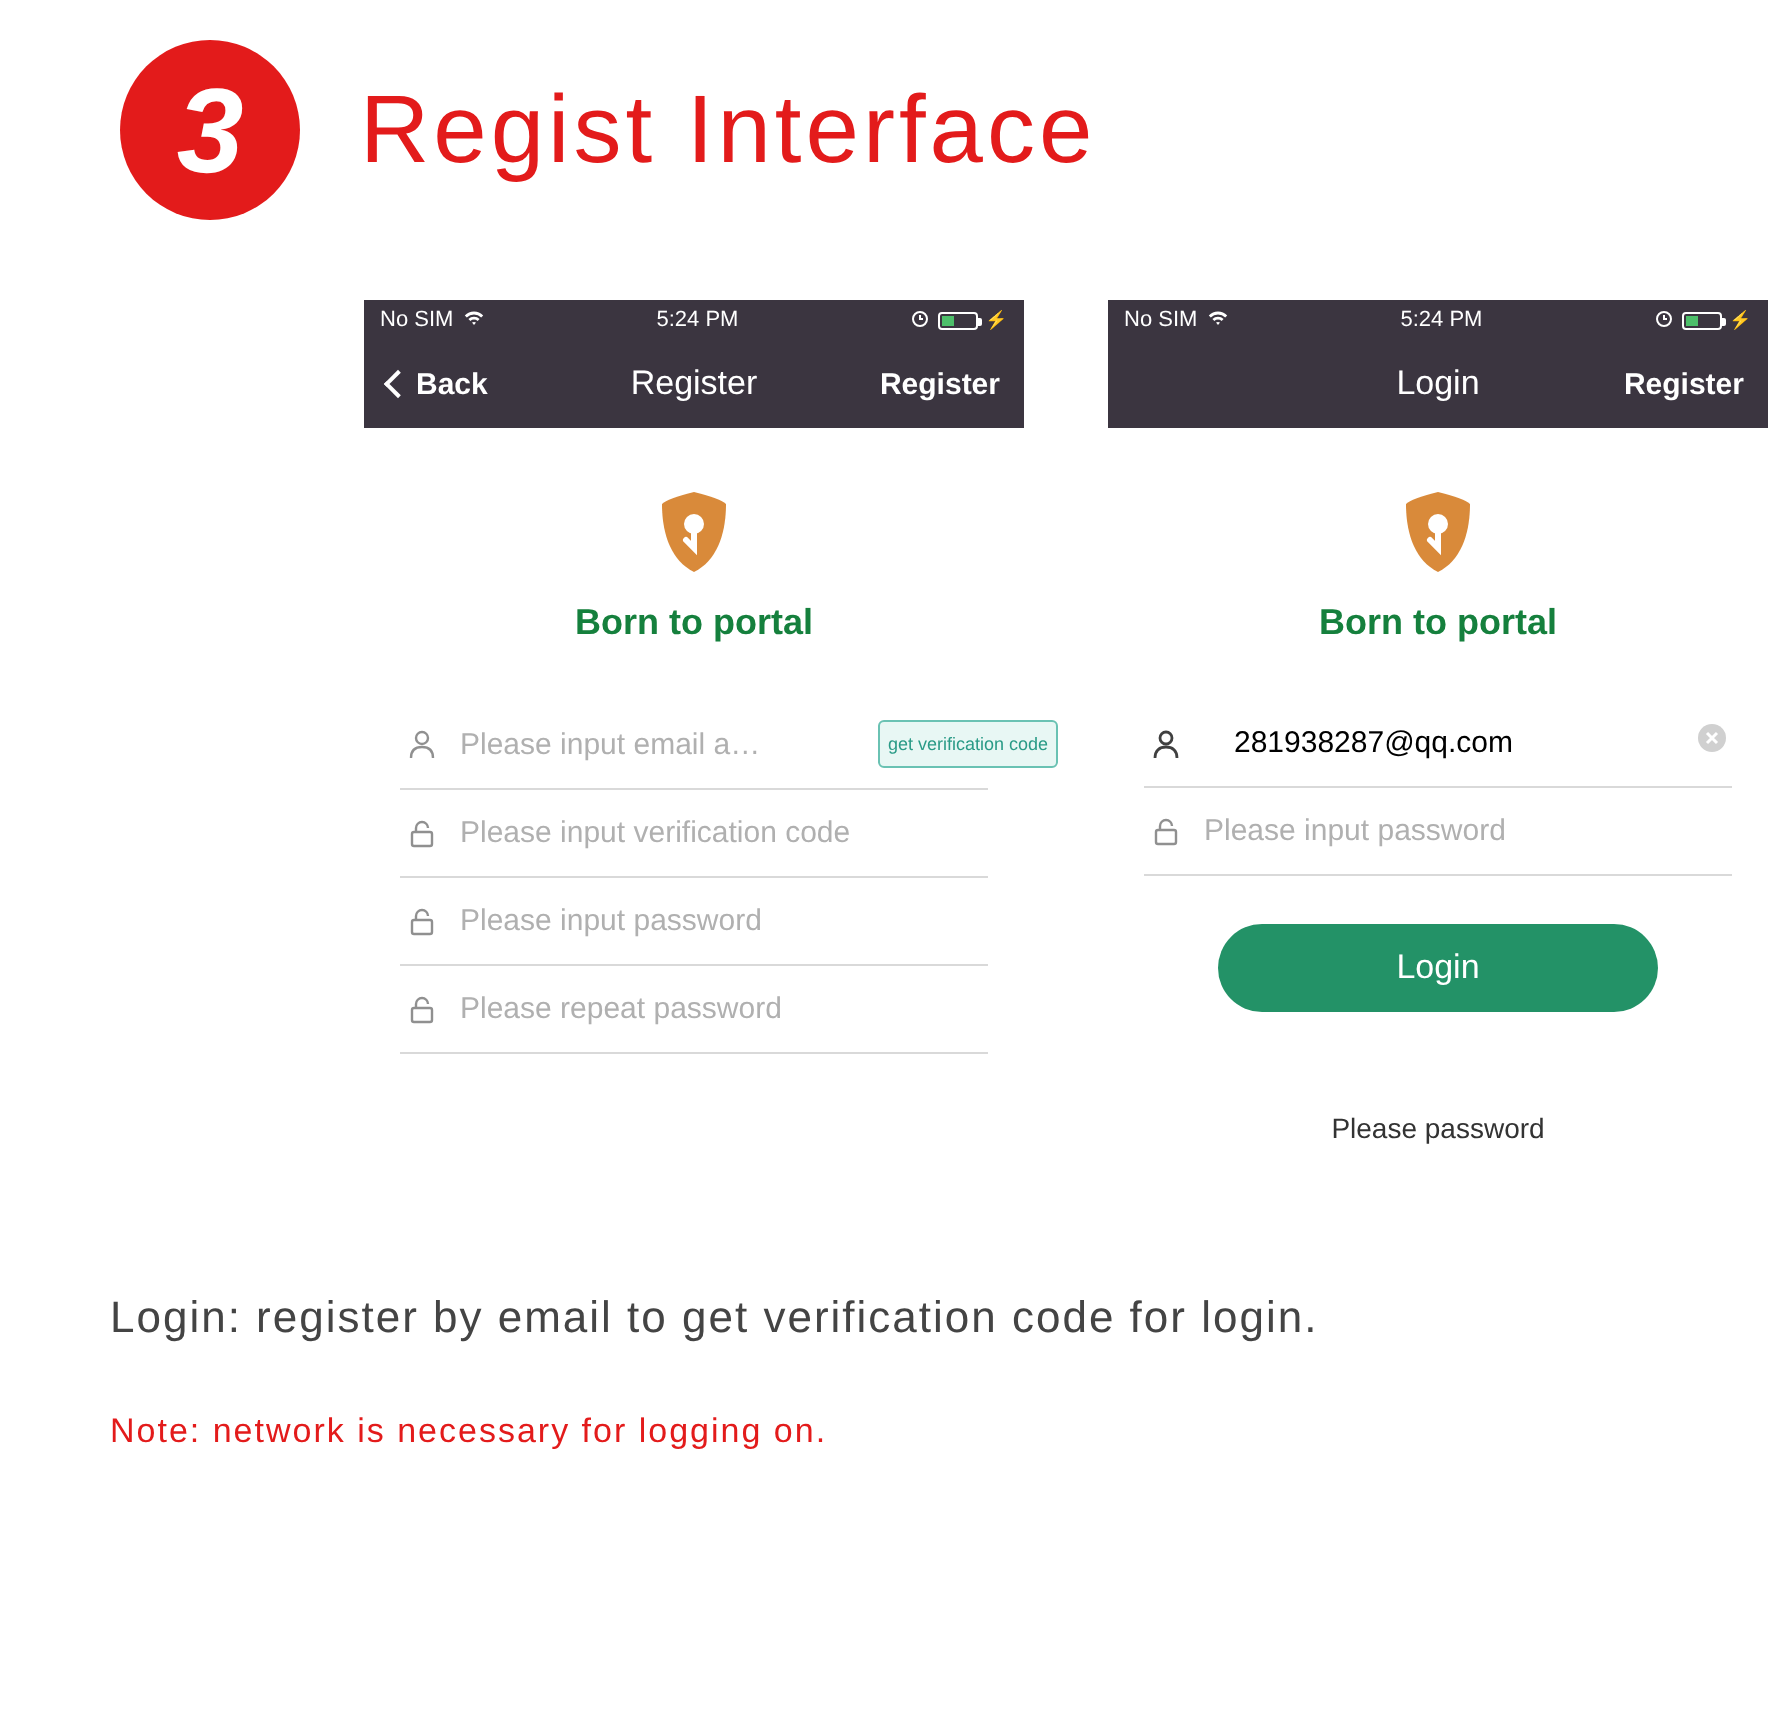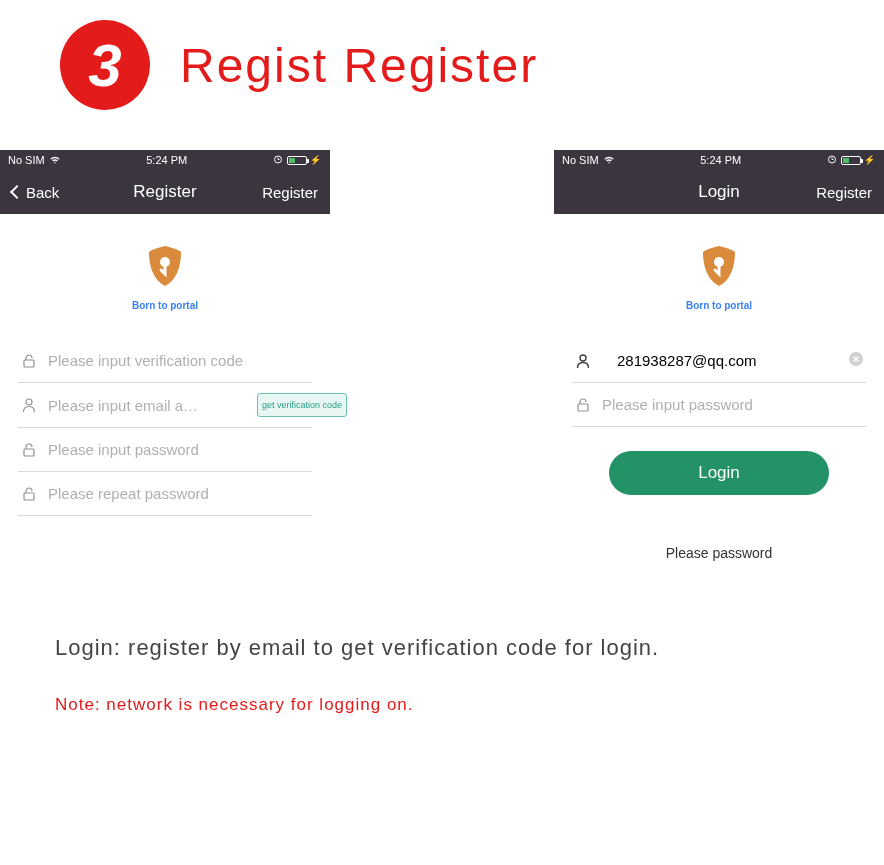--- a/index.html
+++ b/index.html
@@ -31,22 +31,22 @@
     flex-shrink: 0;
   }
   .step-title {
     color: #e31b1b;
     font-size: 48px;
     font-weight: 500;
     letter-spacing: 2px;
   }
   .phones-row {
     display: flex;
-    justify-content: space-between;
-    gap: 16px;
+    justify-content: flex-end;
+    gap: 42px;
     padding: 10px 0 30px 0;
   }
   .phone {
     width: 330px;
     background: #fff;
   }
   .status-bar {
     background: #3b3540;
     color: #fff;
     height: 20px;
@@ -73,21 +73,21 @@
   .nav-bar {
     background: #3b3540;
     color: #fff;
     height: 44px;
     display: flex;
     align-items: center;
     justify-content: space-between;
     padding: 0 12px;
     font-size: 15px;
   }
-  .nav-left, .nav-right { width: 70px; display: flex; align-items: center; }
+  .nav-left, .nav-right { width: 70px; display: flex; align-items: center; font-weight: bold; }
   .nav-right { justify-content: flex-end; }
   .nav-title { font-size: 17px; font-weight: 500; }
   .chevron {
     display: inline-block;
     width: 10px; height: 10px;
     border-left: 2px solid #fff;
     border-bottom: 2px solid #fff;
     transform: rotate(45deg);
     margin-right: 4px;
   }
@@ -97,23 +97,23 @@
   }
   .logo-wrap {
     text-align: center;
     margin-bottom: 28px;
   }
   .logo-shield {
     display: inline-block;
     margin-bottom: 8px;
   }
   .logo-text {
-    font-size: 10px;
+    font-size: 18px;
     font-weight: bold;
-    color: #3b82f6;
+    color: #15803d;
   }
   .field-row {
     display: flex;
     align-items: center;
     border-bottom: 1px solid #d9d9d9;
     padding: 10px 2px;
     gap: 10px;
     min-height: 44px;
   }
   .field-icon {
@@ -182,21 +182,21 @@
     color: #e31b1b;
     letter-spacing: 1px;
     margin-top: 31px;
   }
 </style>
 </head>
 <body>
 
 <div class="header-row">
   <div class="step-circle">3</div>
-  <div class="step-title">Regist Register</div>
+  <div class="step-title">Regist Interface</div>
 </div>
 
 <div class="phones-row">
 
   <div class="phone">
     <div class="status-bar">
       <div class="status-left">
         <span>No SIM</span>
         <span class="wifi-icon">
           <svg width="12" height="9" viewBox="0 0 12 9">
@@ -234,36 +234,36 @@
             <circle cx="20" cy="18" r="5" fill="#fff"></circle>
             <path d="M20 18 L20 30 L16 26" stroke="#fff" stroke-width="3" fill="none" stroke-linecap="round"></path>
           </svg>
         </span>
         <div class="logo-text">Born to portal</div>
       </div>
 
       <div class="field-row">
         <span class="field-icon">
           <svg width="16" height="16" viewBox="0 0 16 16">
+              <circle cx="8" cy="5" r="3" fill="none" stroke="#909090" stroke-width="1.2"></circle>
+              <path d="M2.5 15 C2.5 11 5 9.5 8 9.5 C11 9.5 13.5 11 13.5 15" fill="none" stroke="#909090" stroke-width="1.2"></path>
+            </svg>
+        </span>
+        <input class="field-input" placeholder="Please input email a…" style="">
+        <button class="verify-btn">get verification code</button>
+      </div>
+
+      <div class="field-row">
+        <span class="field-icon">
+          <svg width="16" height="16" viewBox="0 0 16 16">
               <rect x="3" y="7" width="10" height="7" rx="1" fill="none" stroke="#909090" stroke-width="1.2"></rect>
               <path d="M5 7 V5 A3 3 0 0 1 11 5" fill="none" stroke="#909090" stroke-width="1.2"></path>
             </svg>
         </span>
         <input class="field-input" placeholder="Please input verification code" style="">
-      </div>
-
-      <div class="field-row">
-        <span class="field-icon">
-          <svg width="16" height="16" viewBox="0 0 16 16">
-              <circle cx="8" cy="5" r="3" fill="none" stroke="#909090" stroke-width="1.2"></circle>
-              <path d="M2.5 15 C2.5 11 5 9.5 8 9.5 C11 9.5 13.5 11 13.5 15" fill="none" stroke="#909090" stroke-width="1.2"></path>
-            </svg>
-        </span>
-        <input class="field-input" placeholder="Please input email a…" style="">
-        <button class="verify-btn">get verification code</button>
       </div>
 
       <div class="field-row">
         <span class="field-icon">
           <svg width="16" height="16" viewBox="0 0 16 16">
               <rect x="3" y="7" width="10" height="7" rx="1" fill="none" stroke="#909090" stroke-width="1.2"></rect>
               <path d="M5 7 V5 A3 3 0 0 1 11 5" fill="none" stroke="#909090" stroke-width="1.2"></path>
             </svg>
         </span>
         <input class="field-input" type="password" placeholder="Please input password" style="">

